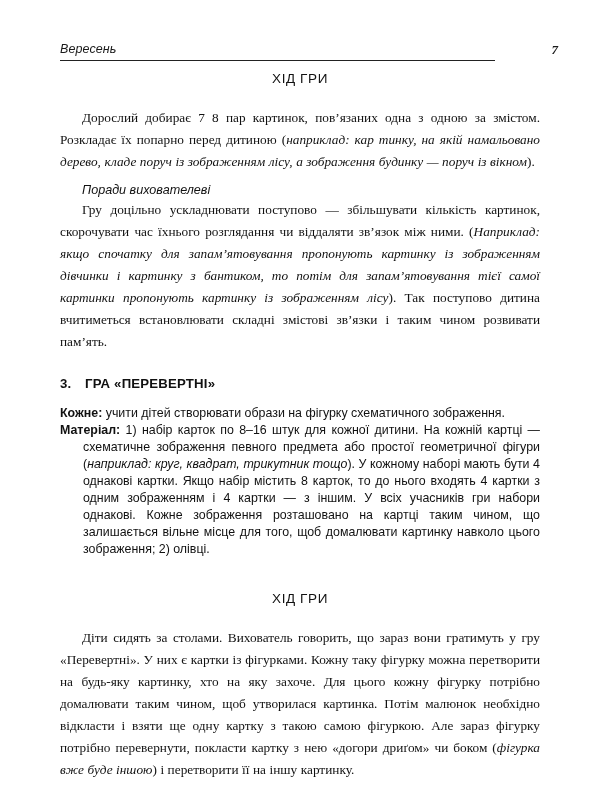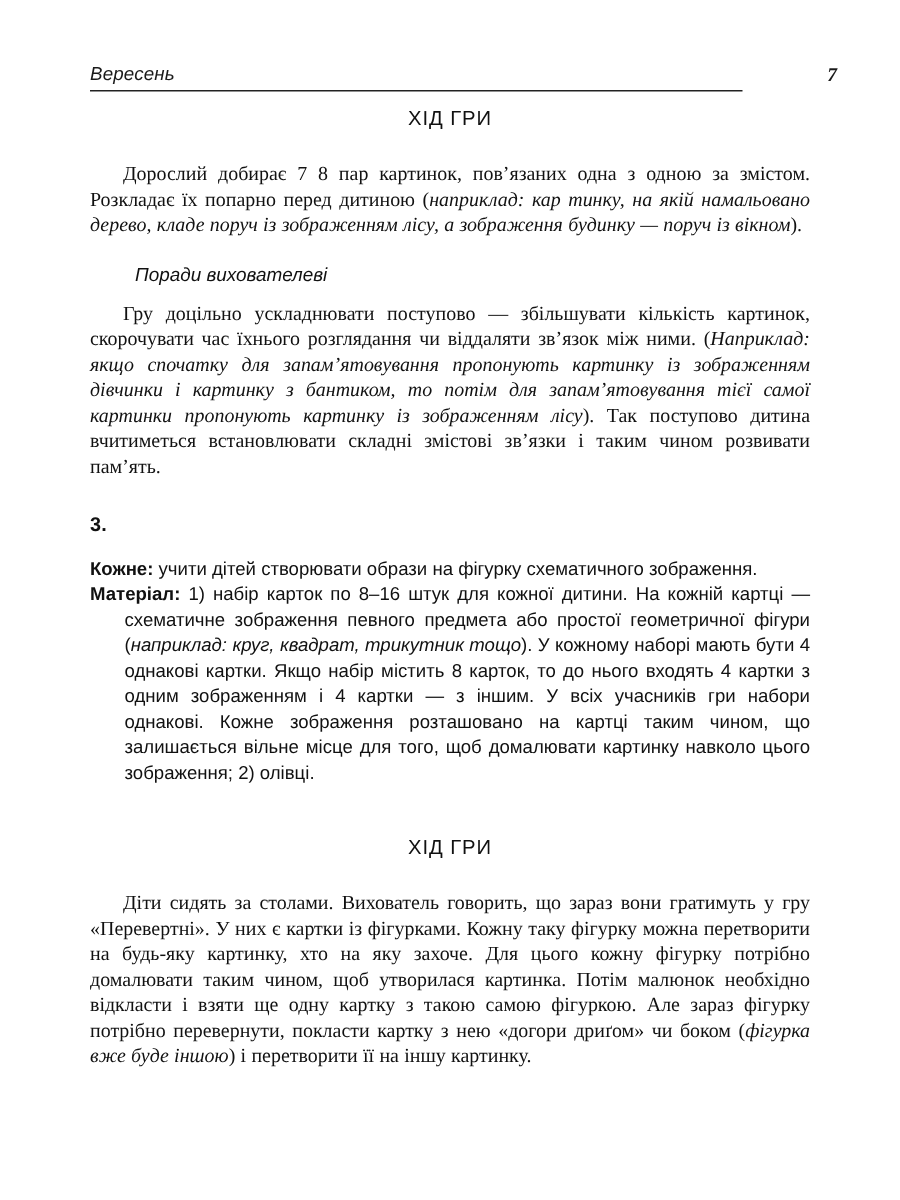--- a/index.html
+++ b/index.html
@@ -86,34 +86,34 @@
 
   .gap-after-head { height: 11px; }
   .gap-small { height: 8px; }
   .gap-section-before { height: 22px; }
   .gap-section-after { height: 12px; }
   .gap-before-hid2 { height: 24px; }
 
   p.serif {
     font-family: "Liberation Serif", serif;
     font-size: 13.3px;
-    line-height: 17px;
+    line-height: 22px;
     text-align: justify;
     margin: 0;
     text-indent: 22px;
     hyphens: none;
     word-spacing: 0.2px;
   }
 
   p.subhead-italic {
     font-family: "Liberation Sans", sans-serif;
     font-style: italic;
     font-size: 12.6px;
     line-height: 18px;
-    margin: 8px;
+    margin: 0;
     text-indent: 0;
     padding-left: 22px;
   }
 
   h3.game-head {
     font-family: "Liberation Sans", sans-serif;
     font-weight: bold;
     font-size: 13.2px;
     letter-spacing: 0.2px;
     margin: 0;
@@ -164,20 +164,21 @@
     <div class="gap-small"></div>
 
     <p class="subhead-italic">Поради вихователеві</p>
 
     <p class="serif"><span>Гру доцільно ускладнювати поступово — збільшувати кількість картинок, скорочувати час їхнього розглядання чи віддаляти зв’язок між ними. (</span><i class="it">Наприклад: якщо спочатку для запам’ятовування пропонують картинку із зображенням дівчинки і картинку з бантиком, то потім для запам’ятовування тієї самої картинки пропонують картинку із зображенням лісу</i><span>). Так поступово дитина вчитиметься встановлювати складні змістові зв’язки і таким чином розвивати пам’ять.</span></p>
 
     <div class="gap-section-before"></div>
 
     <h3 class="game-head">
       <span class="num">3.</span>
+      <span>ГРА «ПЕРЕВЕРТНІ»</span>
     </h3>
 
     <div class="gap-section-after"></div>
 
     <p class="sans"><b class="lbl">Кожне:</b><span> учити дітей створювати образи на фігурку схематичного зображення.</span></p>
 
     <p class="sans hang"><b class="lbl">Матеріал:</b><span> 1) набір карток по 8–16 штук для кожної дитини. На кожній картці — схематичне зображення певного предмета або простої геометричної фігури (</span><i class="it">наприклад: круг, квадрат, трикутник тощо</i><span>). У кожному наборі мають бути 4 однакові картки. Якщо набір містить 8 карток, то до нього входять 4 картки з одним зображенням і 4 картки — з іншим. У всіх учасників гри набори однакові. Кожне зображення розташовано на картці таким чином, що залишається вільне місце для того, щоб домалювати картинку навколо цього зображення; 2) олівці.</span></p>
 
     <div class="gap-before-hid2"></div>
 

